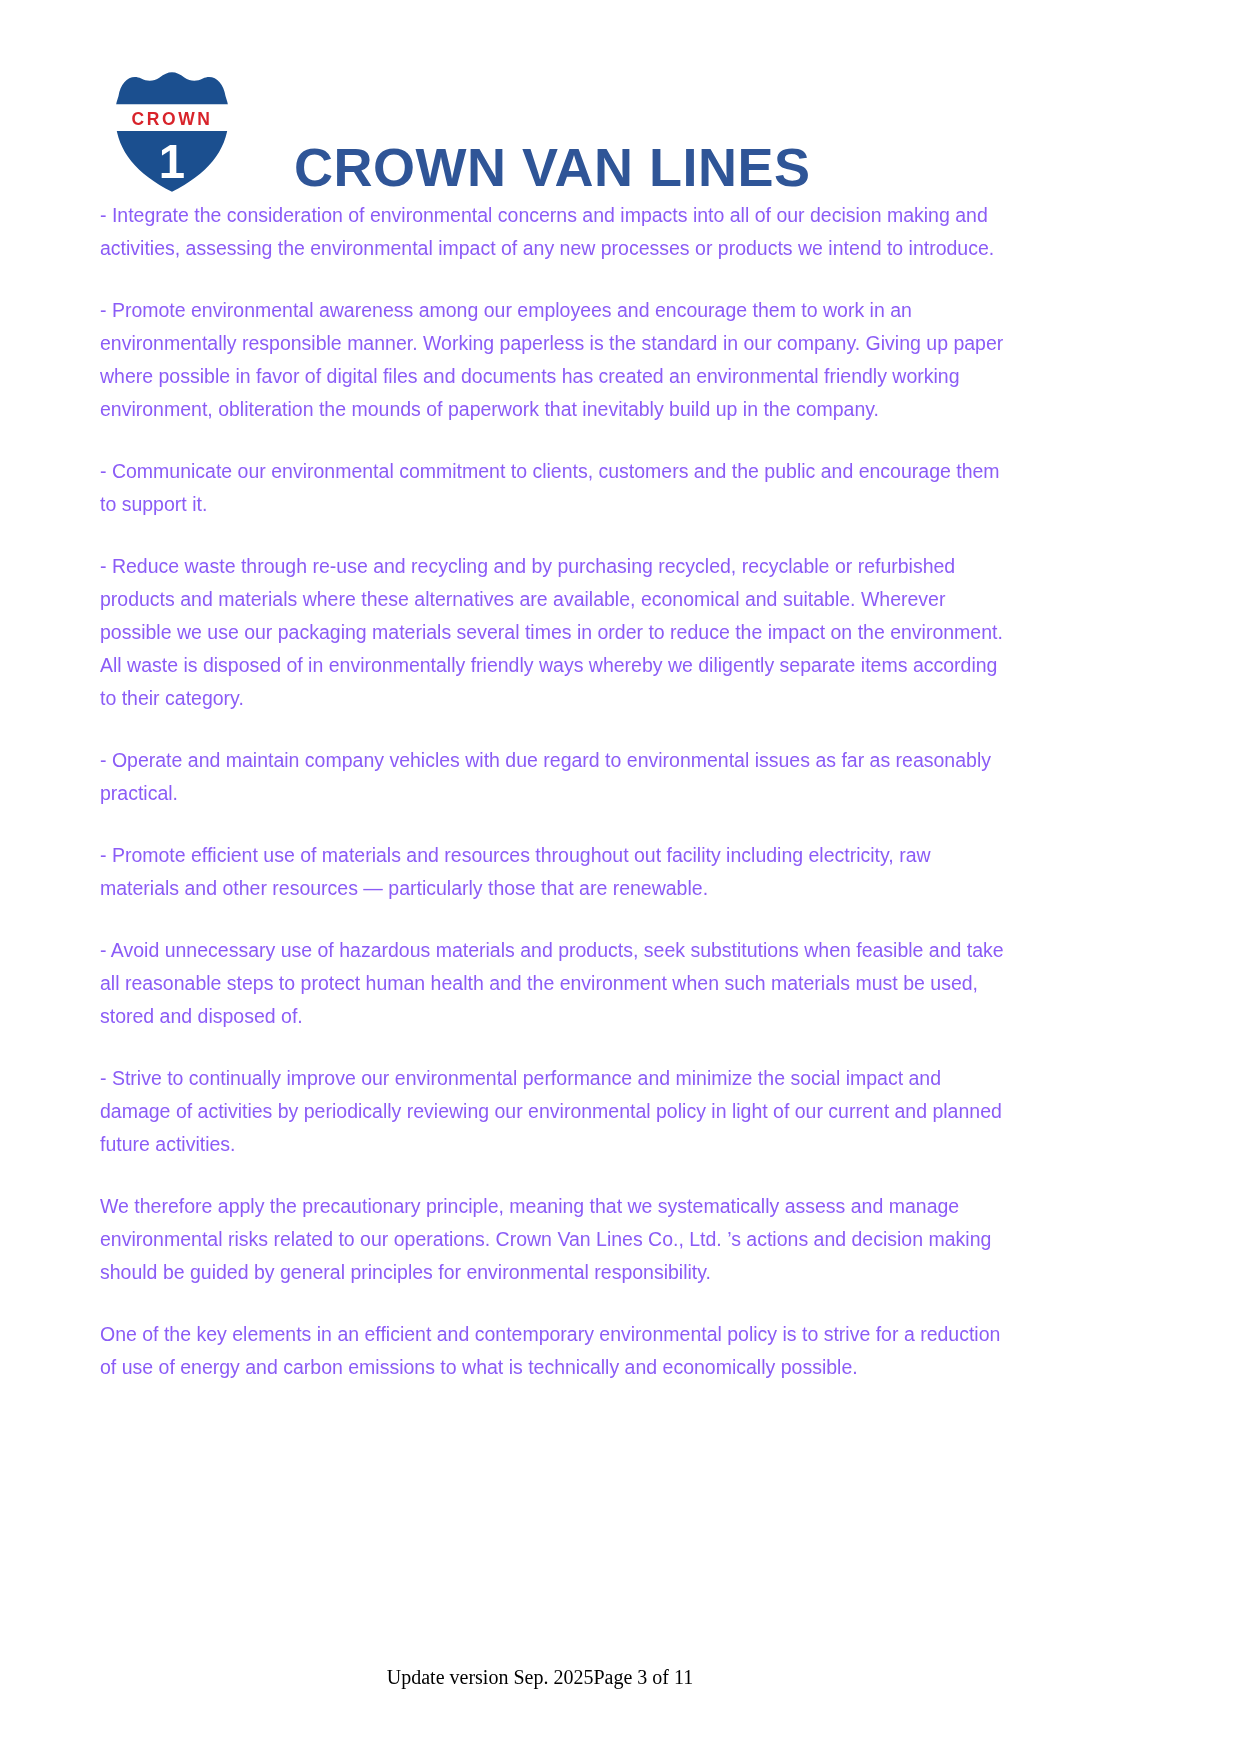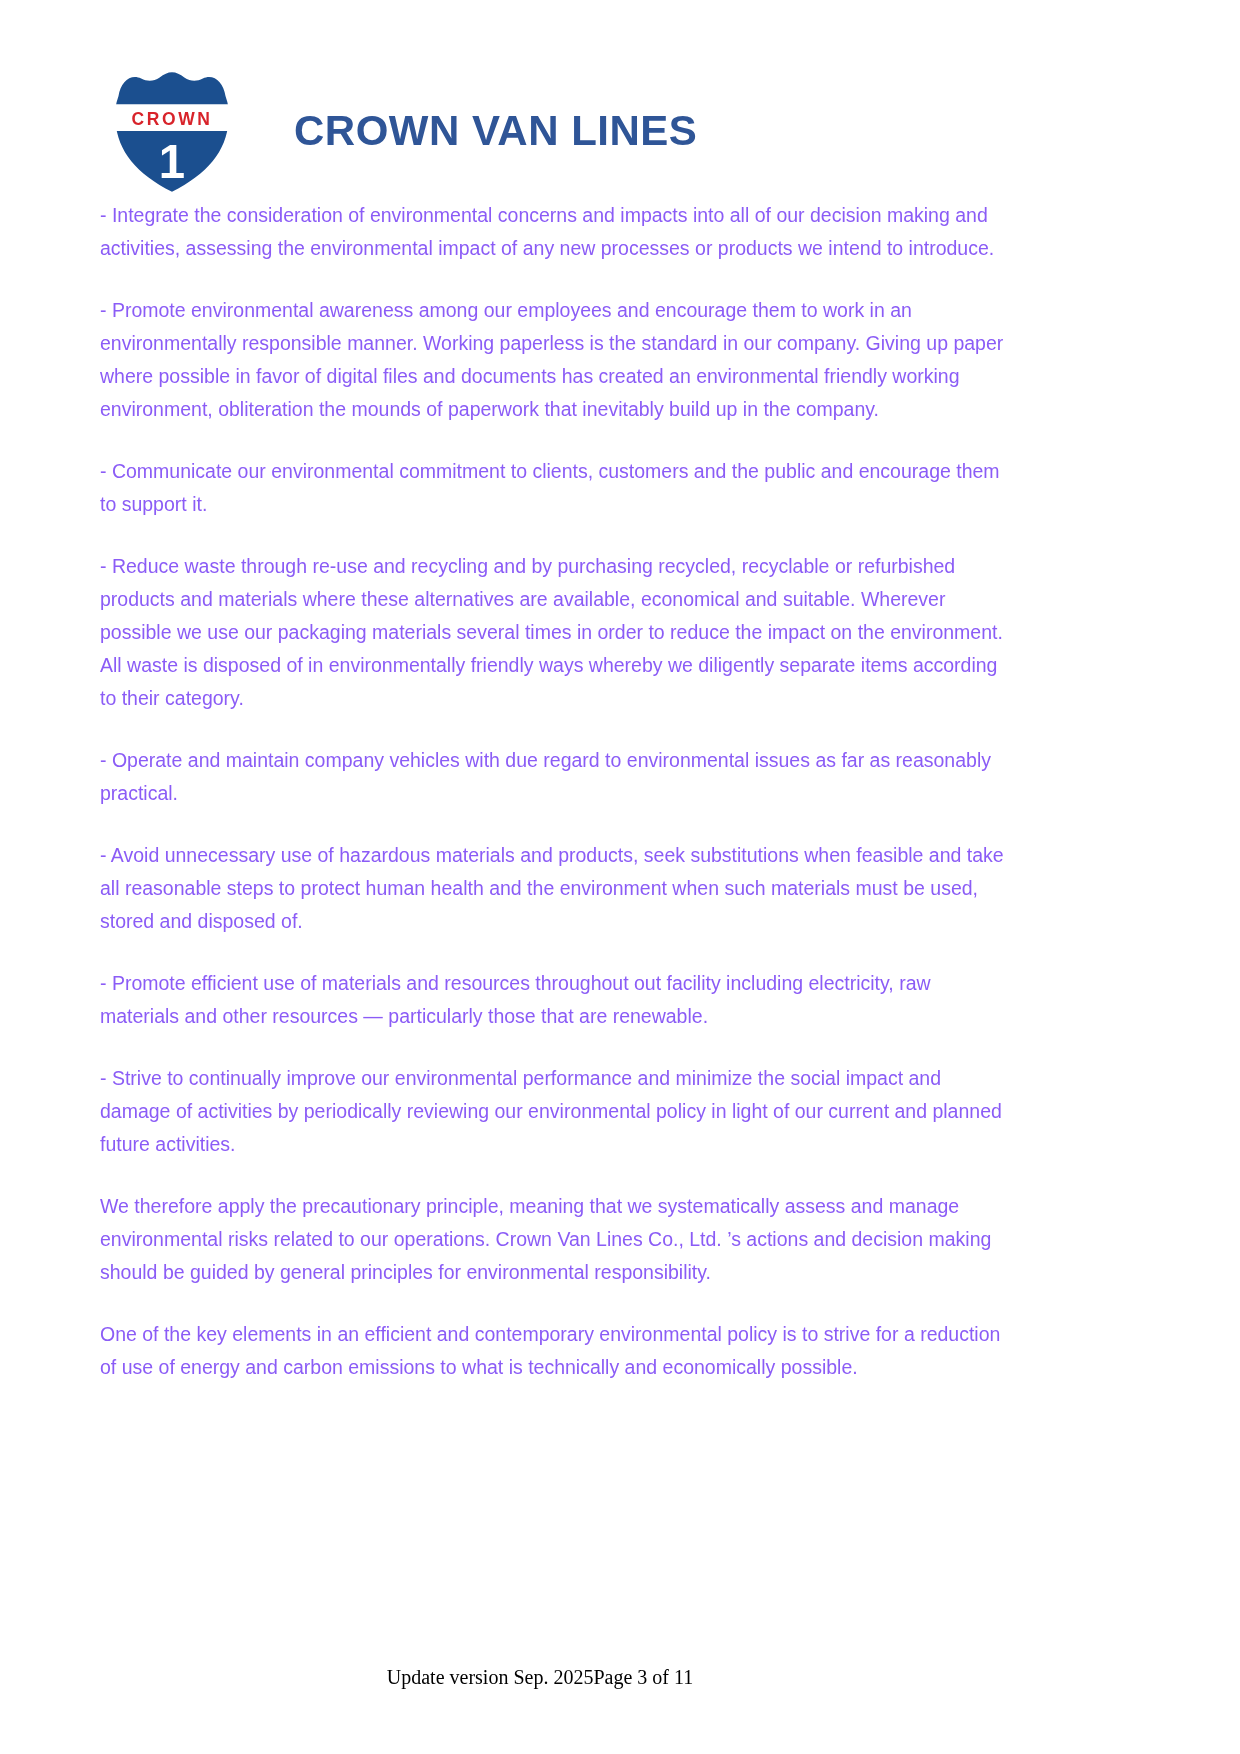--- a/index.html
+++ b/index.html
@@ -12,42 +12,42 @@
     font-family: "Liberation Sans", sans-serif;
     overflow: hidden;
   }
 
   
   .header {
     position: absolute;
     top: 64px;
     left: 100px;
     display: flex;
-    align-items: center;
+    align-items: flex-end;
   }
   .logo {
     width: 144px;
     height: 134px;
     flex: 0 0 auto;
   }
   .logo svg { width: 100%; height: 100%; display: block; }
   .logo .band-text {
     font-family: "Liberation Sans", sans-serif;
     font-weight: bold;
     font-size: 17px;
     letter-spacing: 2.5px;
   }
   .logo .route-number {
     font-family: "Liberation Sans", sans-serif;
     font-weight: bold;
     font-size: 46px;
   }
   .company-title {
     margin-left: 50px;
-    font-size: 42px;
+    font-size: 54px;
     font-weight: bold;
     letter-spacing: 0.5px;
     color: #2f5597;
     white-space: nowrap;
   }
 
   
   .doc-body {
     position: absolute;
     top: 199px;
@@ -106,23 +106,23 @@
       <p>- Integrate the consideration of environmental concerns and impacts into all of our decision making and activities, assessing the environmental impact of any new processes or products we intend to introduce.</p>
 
       <p>- Promote environmental awareness among our employees and encourage them to work in an environmentally responsible manner. Working paperless is the standard in our company. Giving up paper where possible in favor of digital files and documents has created an environmental friendly working environment, obliteration the mounds of paperwork that inevitably build up in the company.</p>
 
       <p>- Communicate our environmental commitment to clients, customers and the public and encourage them to support it.</p>
 
       <p>- Reduce waste through re-use and recycling and by purchasing recycled, recyclable or refurbished products and materials where these alternatives are available, economical and suitable. Wherever possible we use our packaging materials several times in order to reduce the impact on the environment. All waste is disposed of in environmentally friendly ways whereby we diligently separate items according to their category.</p>
 
       <p>- Operate and maintain company vehicles with due regard to environmental issues as far as reasonably practical.</p>
 
+      <p>- Promote efficient use of materials and resources throughout out facility including electricity, raw materials and other resources — particularly those that are renewable.</p>
+
       <p>- Avoid unnecessary use of hazardous materials and products, seek substitutions when feasible and take all reasonable steps to protect human health and the environment when such materials must be used, stored and disposed of.</p>
-
-      <p>- Promote efficient use of materials and resources throughout out facility including electricity, raw materials and other resources — particularly those that are renewable.</p>
 
       <p>- Strive to continually improve our environmental performance and minimize the social impact and damage of activities by periodically reviewing our environmental policy in light of our current and planned future activities.</p>
 
       <p>We therefore apply the precautionary principle, meaning that we systematically assess and manage environmental risks related to our operations. Crown Van Lines Co., Ltd. ’s actions and decision making should be guided by general principles for environmental responsibility.</p>
 
       <p>One of the key elements in an efficient and contemporary environmental policy is to strive for a reduction of use of energy and carbon emissions to what is technically and economically possible.</p>
     </div>
 
   <div class="footer">
     <span>Update version Sep. 2025</span>

